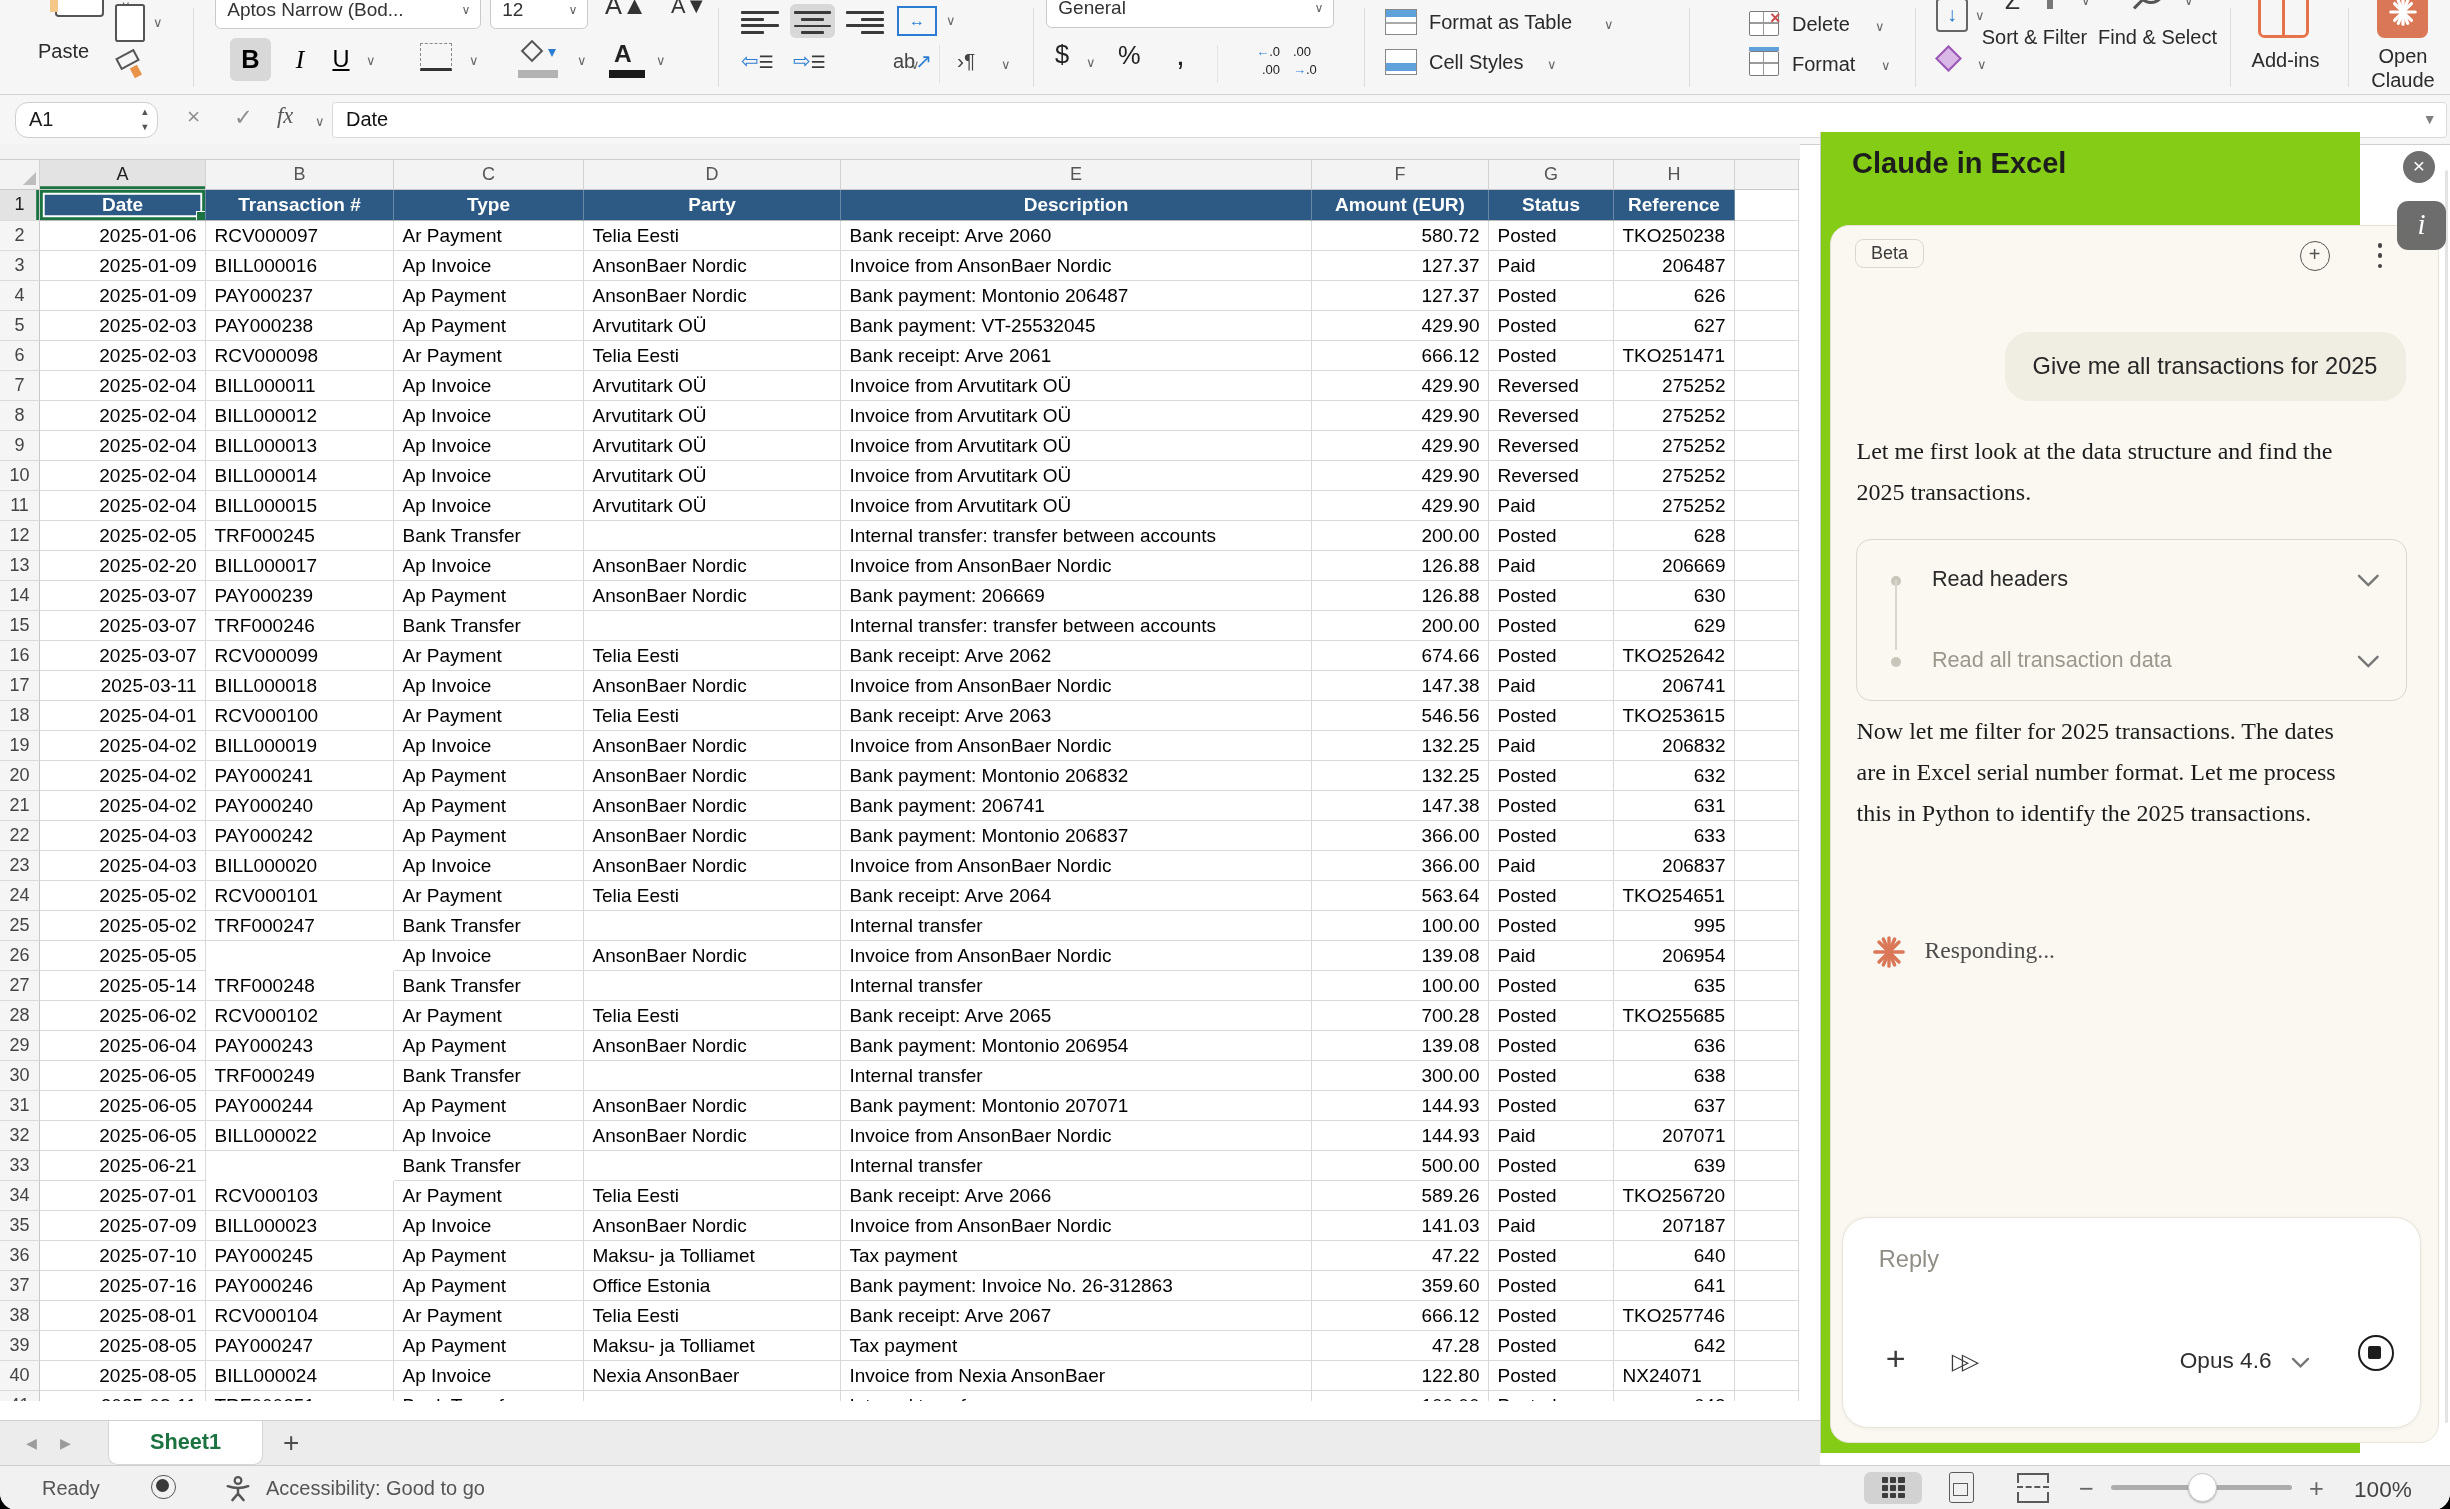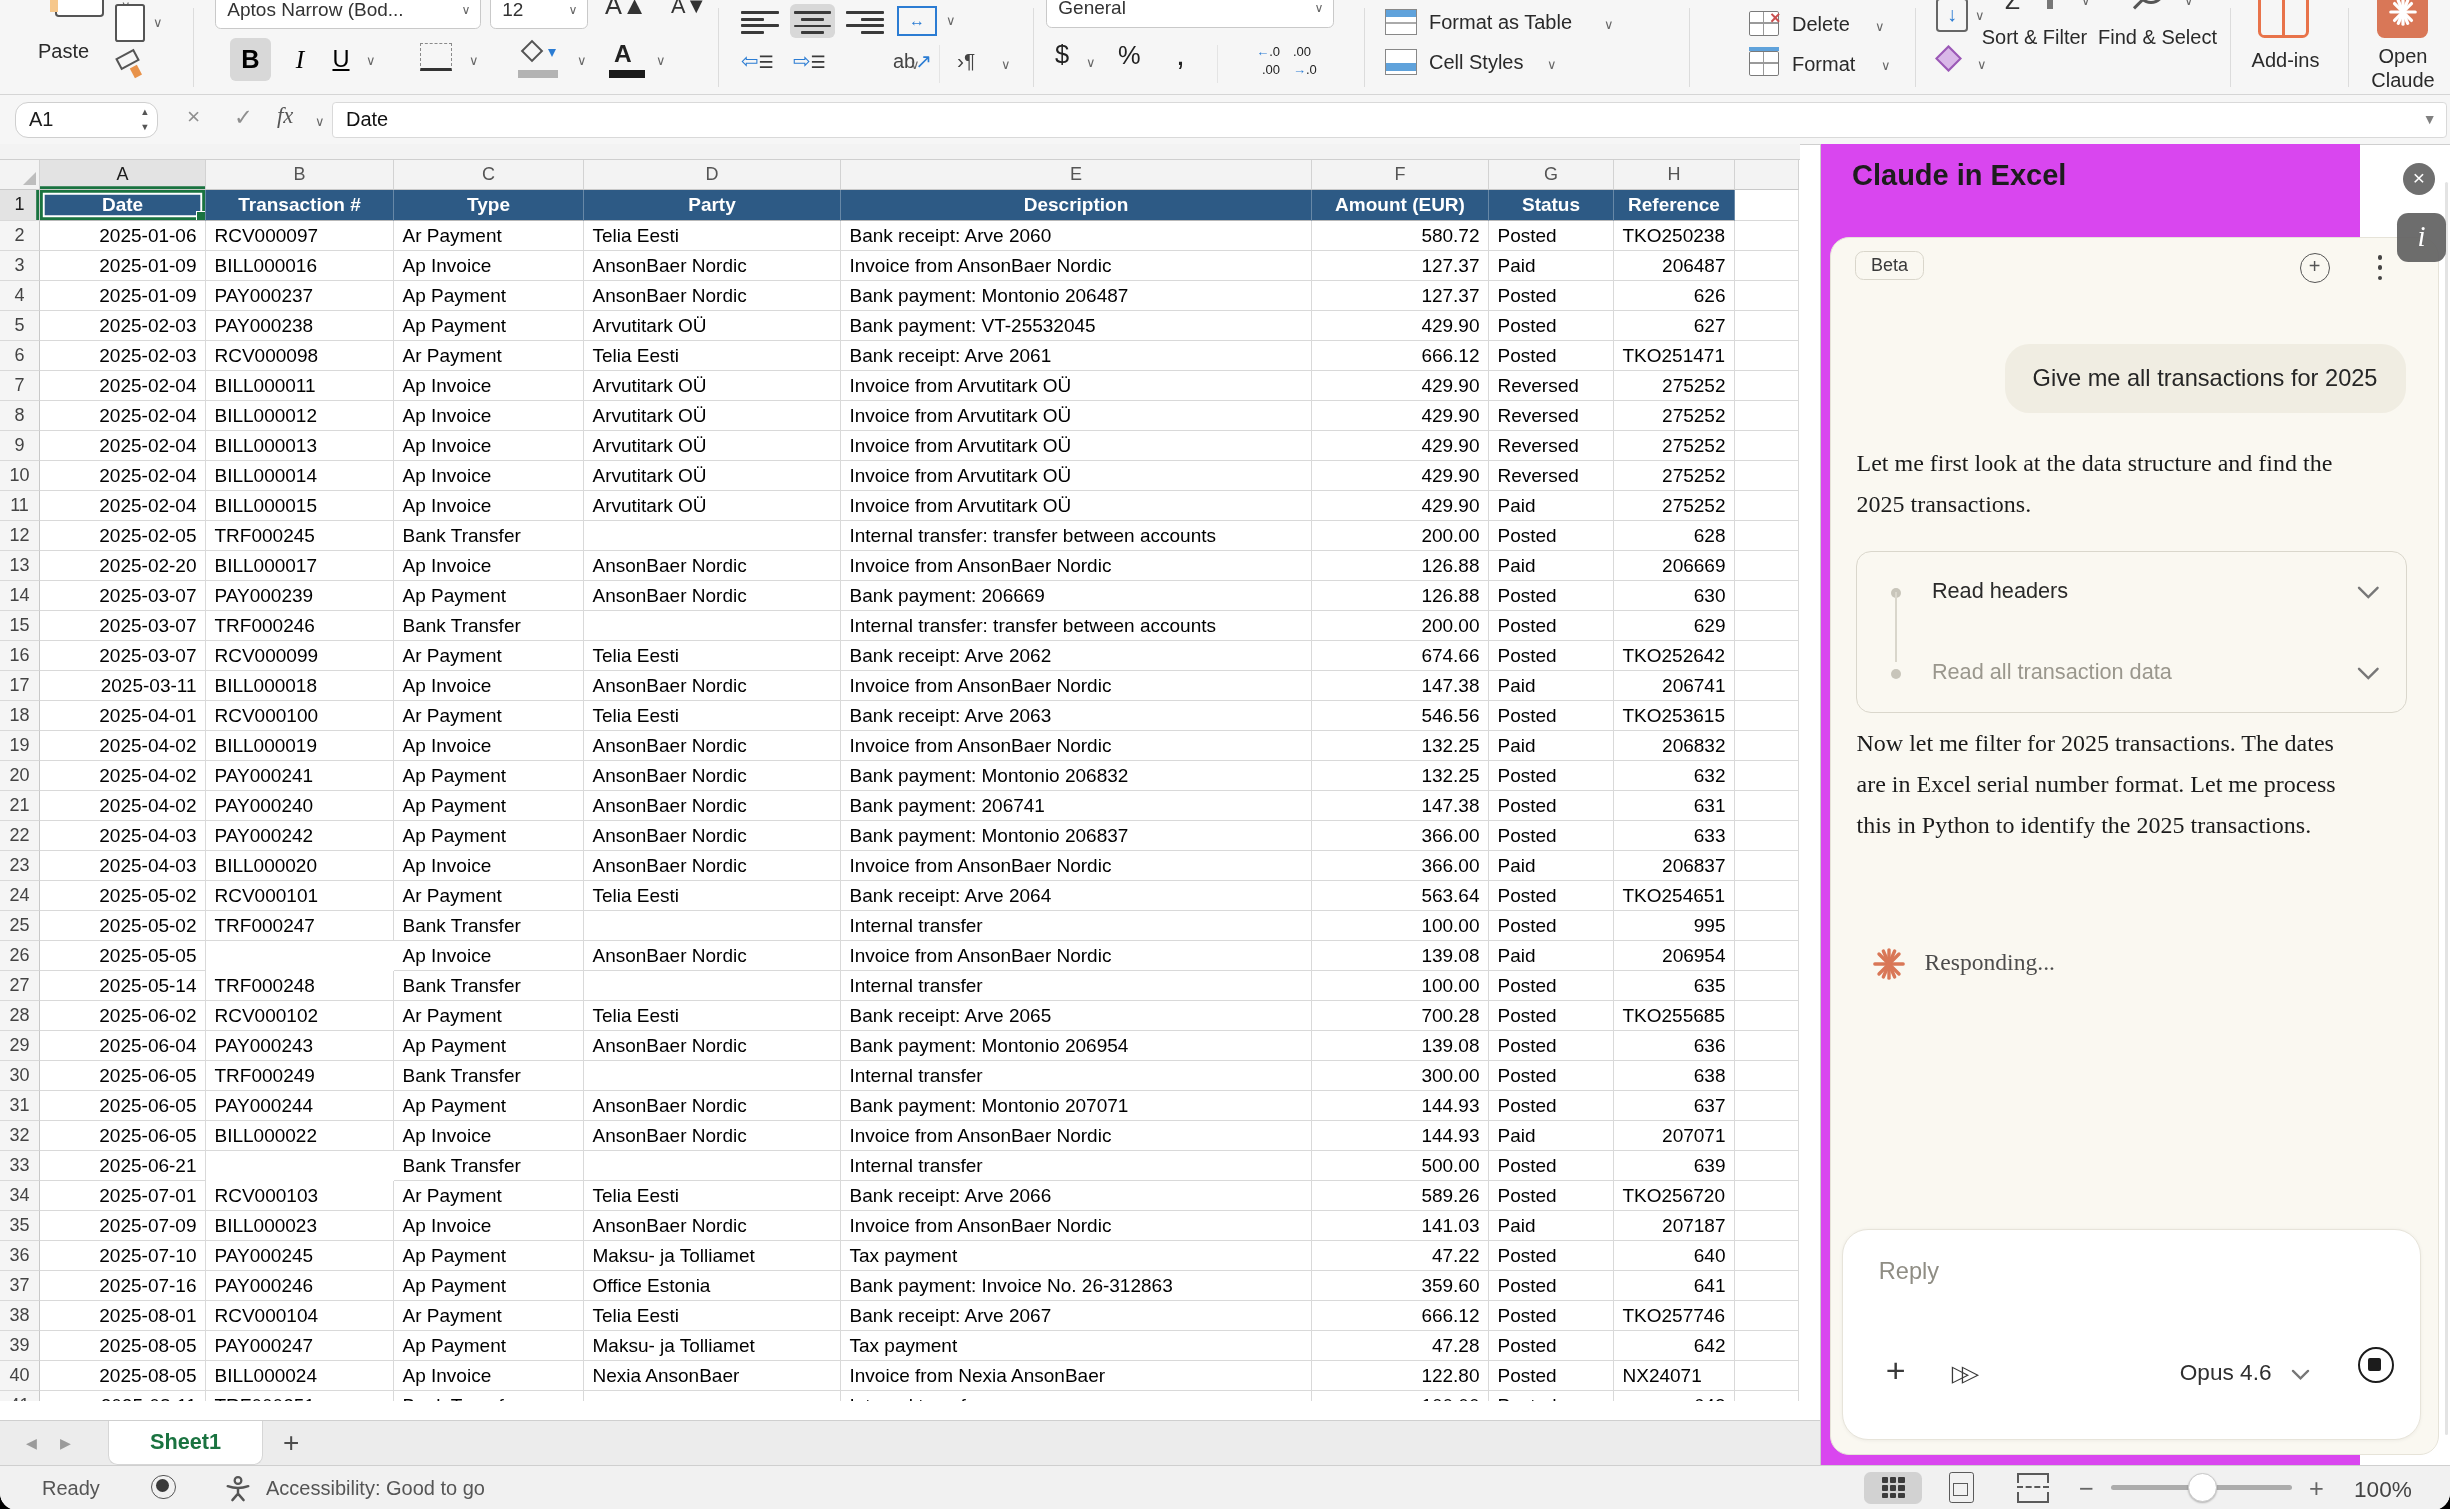--- a/index.html
+++ b/index.html
@@ -85,21 +85,21 @@
           border-radius:2.8px;box-sizing:border-box;}
   .sb-doc:after{content:"";position:absolute;left:2.8px;top:10.4px;width:13px;height:11.3px;border:1.9px solid #5a5a5a;}
   .sb-break{position:absolute;left:2017px;top:6.6px;width:36px;height:30px;}
   .sb-break .t{position:absolute;left:0;top:0;width:32px;height:10.4px;border:2.4px solid #5a5a5a;border-bottom:none;box-sizing:border-box;}
   .sb-break .m{position:absolute;left:0;top:13px;width:32px;border-top:2.8px dashed #5a5a5a;}
   .sb-break .b{position:absolute;left:0;bottom:0;width:32px;height:10.4px;border:2.4px solid #5a5a5a;border-top:none;box-sizing:border-box;}
   .sb-zoomtrack{position:absolute;left:2111px;top:19px;width:181px;height:4.7px;background:#ACACAC;border-radius:2.8px;}
   .sb-thumb{position:absolute;left:2188px;top:6.6px;width:29px;height:29px;background:#fff;border-radius:50%;
             border:0.9px solid #C8C8C8;box-shadow:0 0.9px 1.9px rgba(0,0,0,0.25);box-sizing:border-box;}
   
-  .panel{position:absolute;left:1820px;top:144px;width:540px;height:1321px;background:#d946ef;
+  .panel{position:absolute;left:1820px;top:132px;width:540px;height:1321px;background:#84cc16;
          border-left:0.9px solid #CCCCCC;box-sizing:border-box;}
   .p-title{position:absolute;left:31px;top:15px;font-size:29px;font-weight:600;color:#1d1d1d;}
   .p-close{position:absolute;left:582px;top:19px;width:32px;height:32px;border-radius:50%;background:#6F6F6F;
            color:#fff;text-align:center;line-height:30px;font-size:21px;}
   .p-card{position:absolute;left:8.5px;top:93px;width:609px;height:1218px;background:#FAF8F1;
           border:0.9px solid #E6E3D8;border-radius:19px;box-sizing:border-box;}
   .p-info{position:absolute;left:576px;top:69px;width:49px;height:49px;background:rgba(98,98,98,0.93);
           border-radius:11.3px;color:#fff;text-align:center;line-height:47px;
           font-family:"Liberation Serif",serif;font-style:italic;font-size:29px;z-index:5;}
   .p-beta{position:absolute;left:24.5px;top:13px;padding:2.8px 15px;border:1.4px solid #D9D6CB;border-radius:8.5px;

